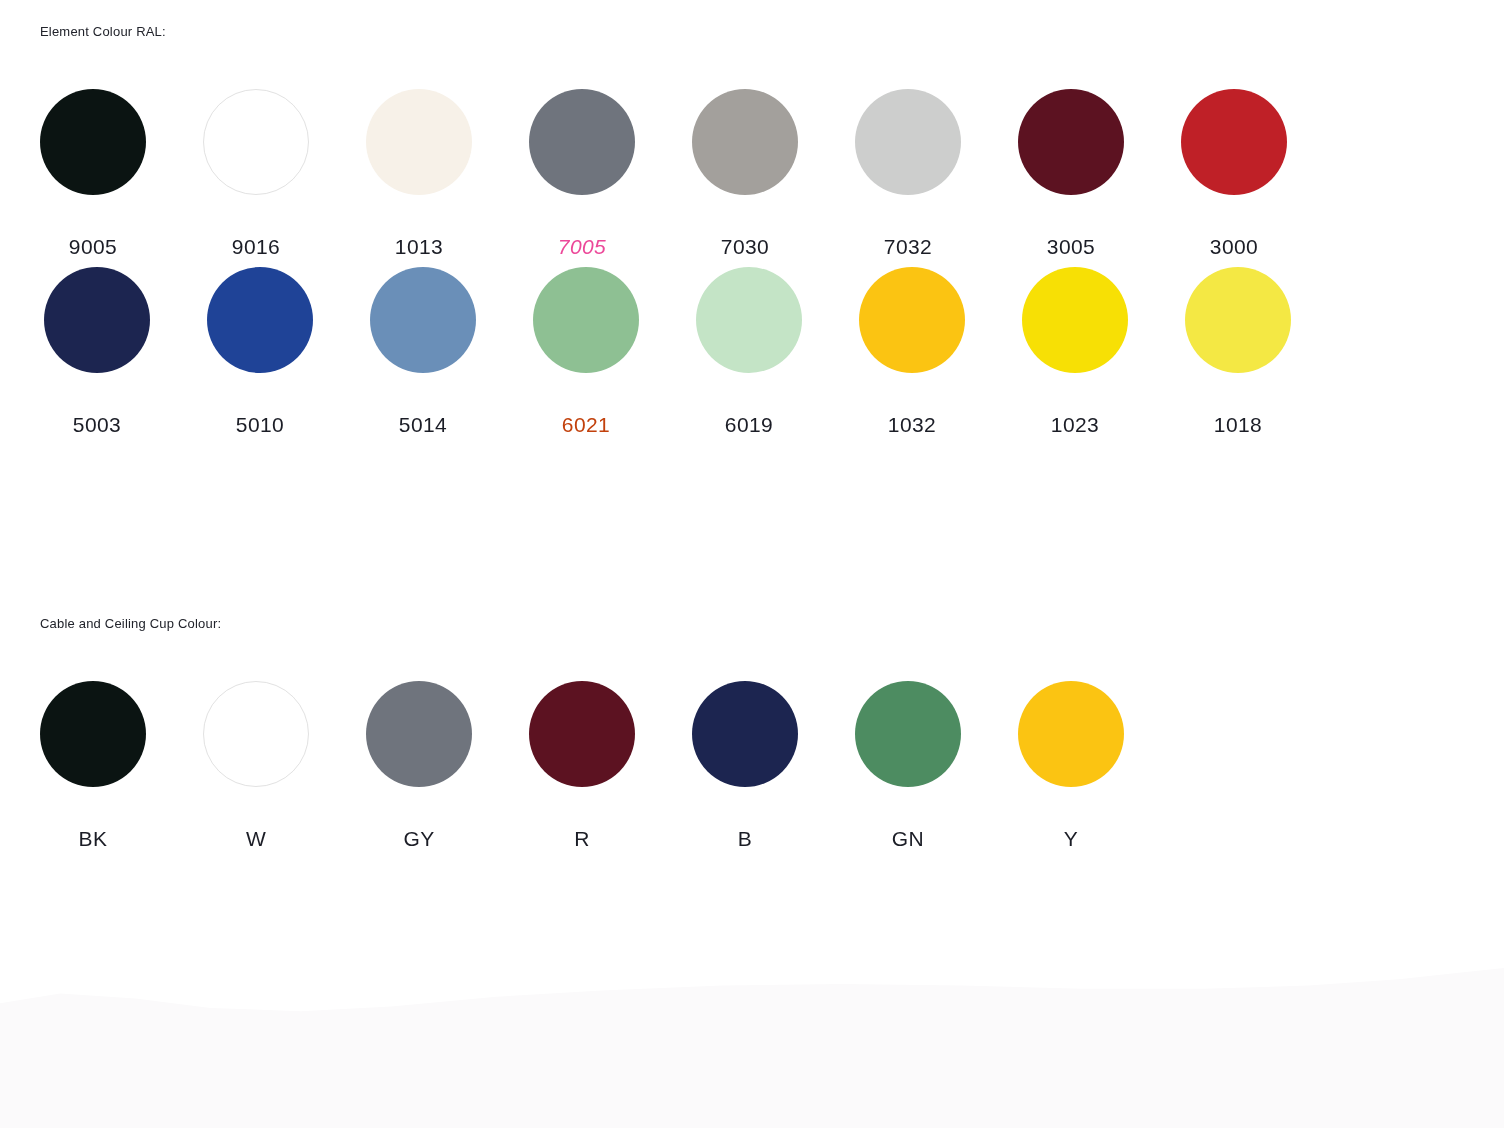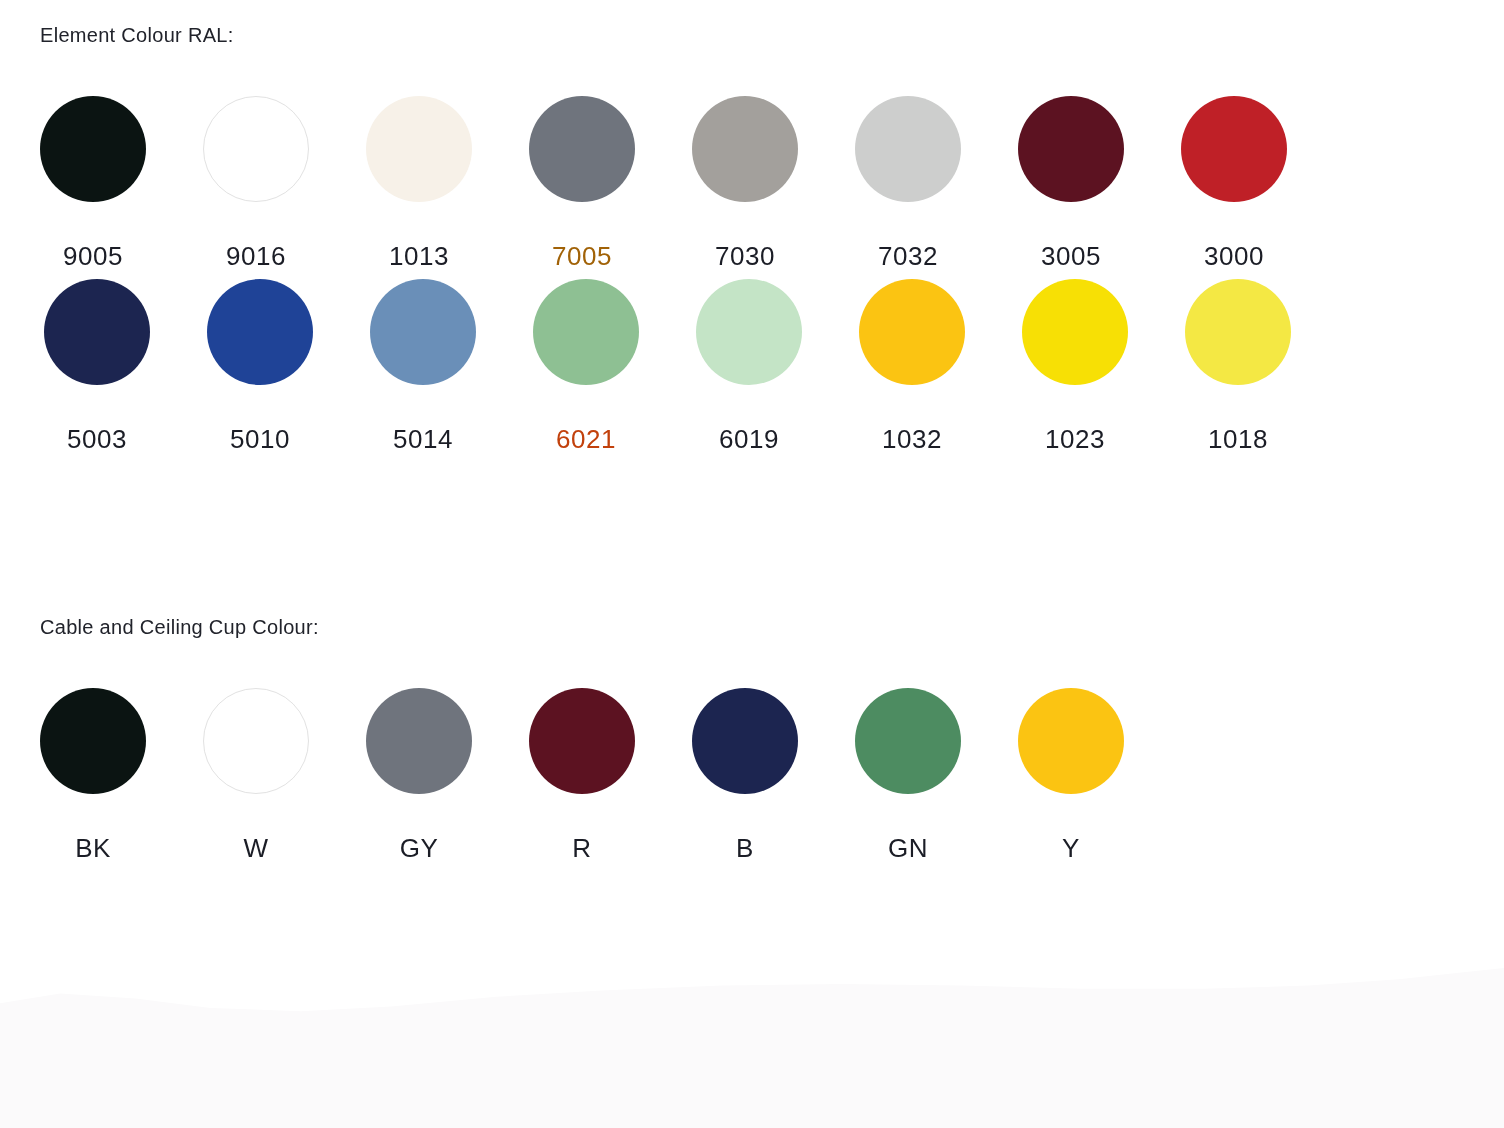--- a/index.html
+++ b/index.html
@@ -41,21 +41,21 @@
     padding: 0;
   }
 
   .section { position: absolute; left: 0; width: 1504px; }
   #section-element { top: 0; }
   #section-cable { top: 592px; }
 
   .section-title {
     margin: 0;
     padding: 0 0 0 40px;
-    font-size: 20px;
+    font-size: 13px;
     font-weight: 400;
     letter-spacing: 0.015em;
     color: #21232b;
     line-height: 1;
   }
   #section-element .section-title { padding-top: 25px; }
   #section-cable .section-title  { padding-top: 25px; }
 
   .swatch-rows { margin: 0; padding: 0; }
 
@@ -83,21 +83,21 @@
     border-radius: 50%;
     background: #ffffff;
     flex: 0 0 auto;
   }
   .swatch-dot.bordered {
     border: 1px solid #e2e2e2;
   }
 
   .swatch-label {
     margin-top: 41px;
-    font-size: 26px;
+    font-size: 21px;
     font-weight: 400;
     letter-spacing: 0.02em;
     color: #1b1d26;
     line-height: 1;
     text-align: center;
     white-space: nowrap;
   }
 </style>
 </head>
 <body style="background: rgb(255, 255, 255);">
@@ -115,21 +115,21 @@
           <div class="swatch-cell">
             <div class="swatch-dot bordered" style="background: rgb(255, 255, 255); border-color: rgb(226, 226, 226);"></div>
             <div class="swatch-label" style="color: rgb(27, 29, 38);">9016</div>
           </div>
           <div class="swatch-cell">
             <div class="swatch-dot" style="background: rgb(247, 241, 232);"></div>
             <div class="swatch-label" style="color: rgb(27, 29, 38);">1013</div>
           </div>
           <div class="swatch-cell">
             <div class="swatch-dot" style="background: rgb(111, 116, 125);"></div>
-            <div class="swatch-label" style="color: #a16207;">7005</div>
+            <div class="swatch-label" style="color: #ec4899; font-style: italic;">7005</div>
           </div>
           <div class="swatch-cell">
             <div class="swatch-dot" style="background: rgb(163, 160, 156);"></div>
             <div class="swatch-label" style="color: rgb(27, 29, 38);">7030</div>
           </div>
           <div class="swatch-cell">
             <div class="swatch-dot" style="background: rgb(205, 206, 205);"></div>
             <div class="swatch-label" style="color: rgb(27, 29, 38);">7032</div>
           </div>
           <div class="swatch-cell">

